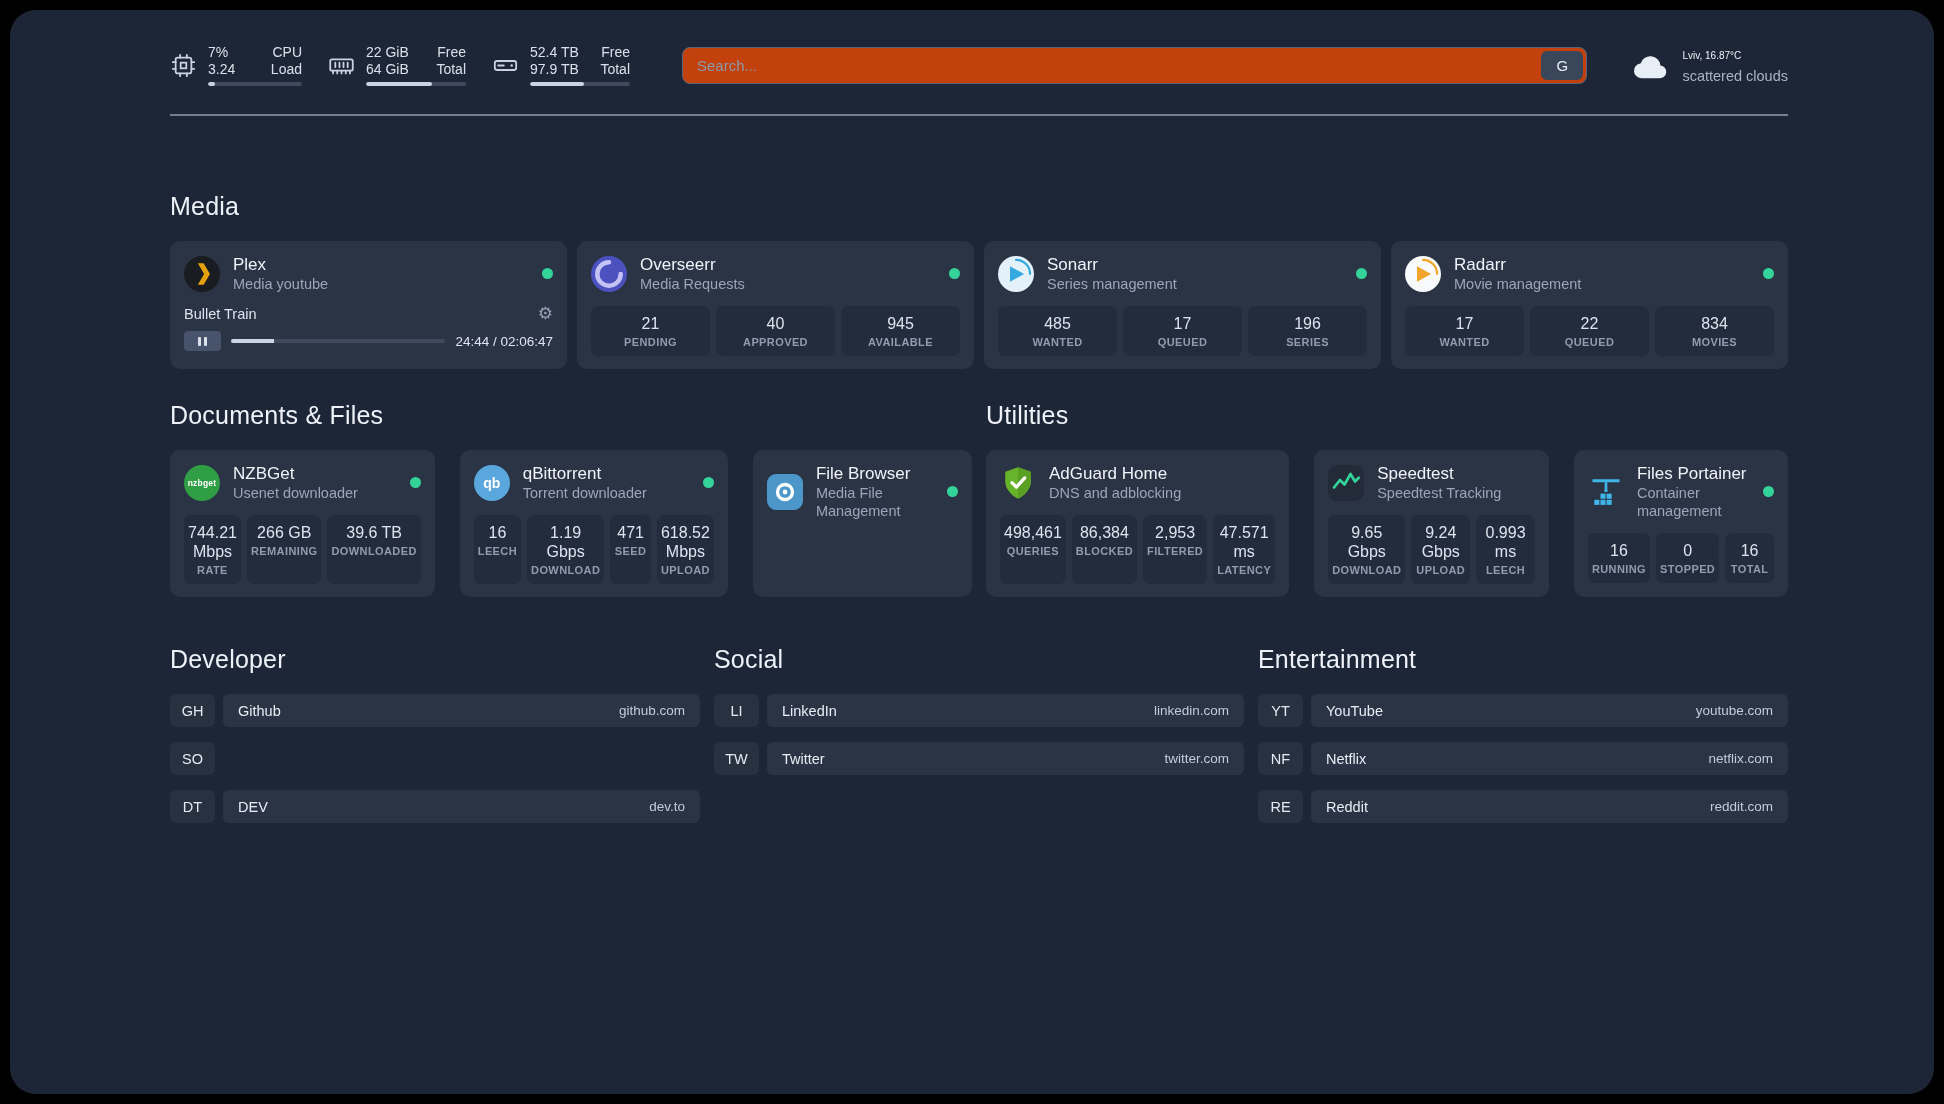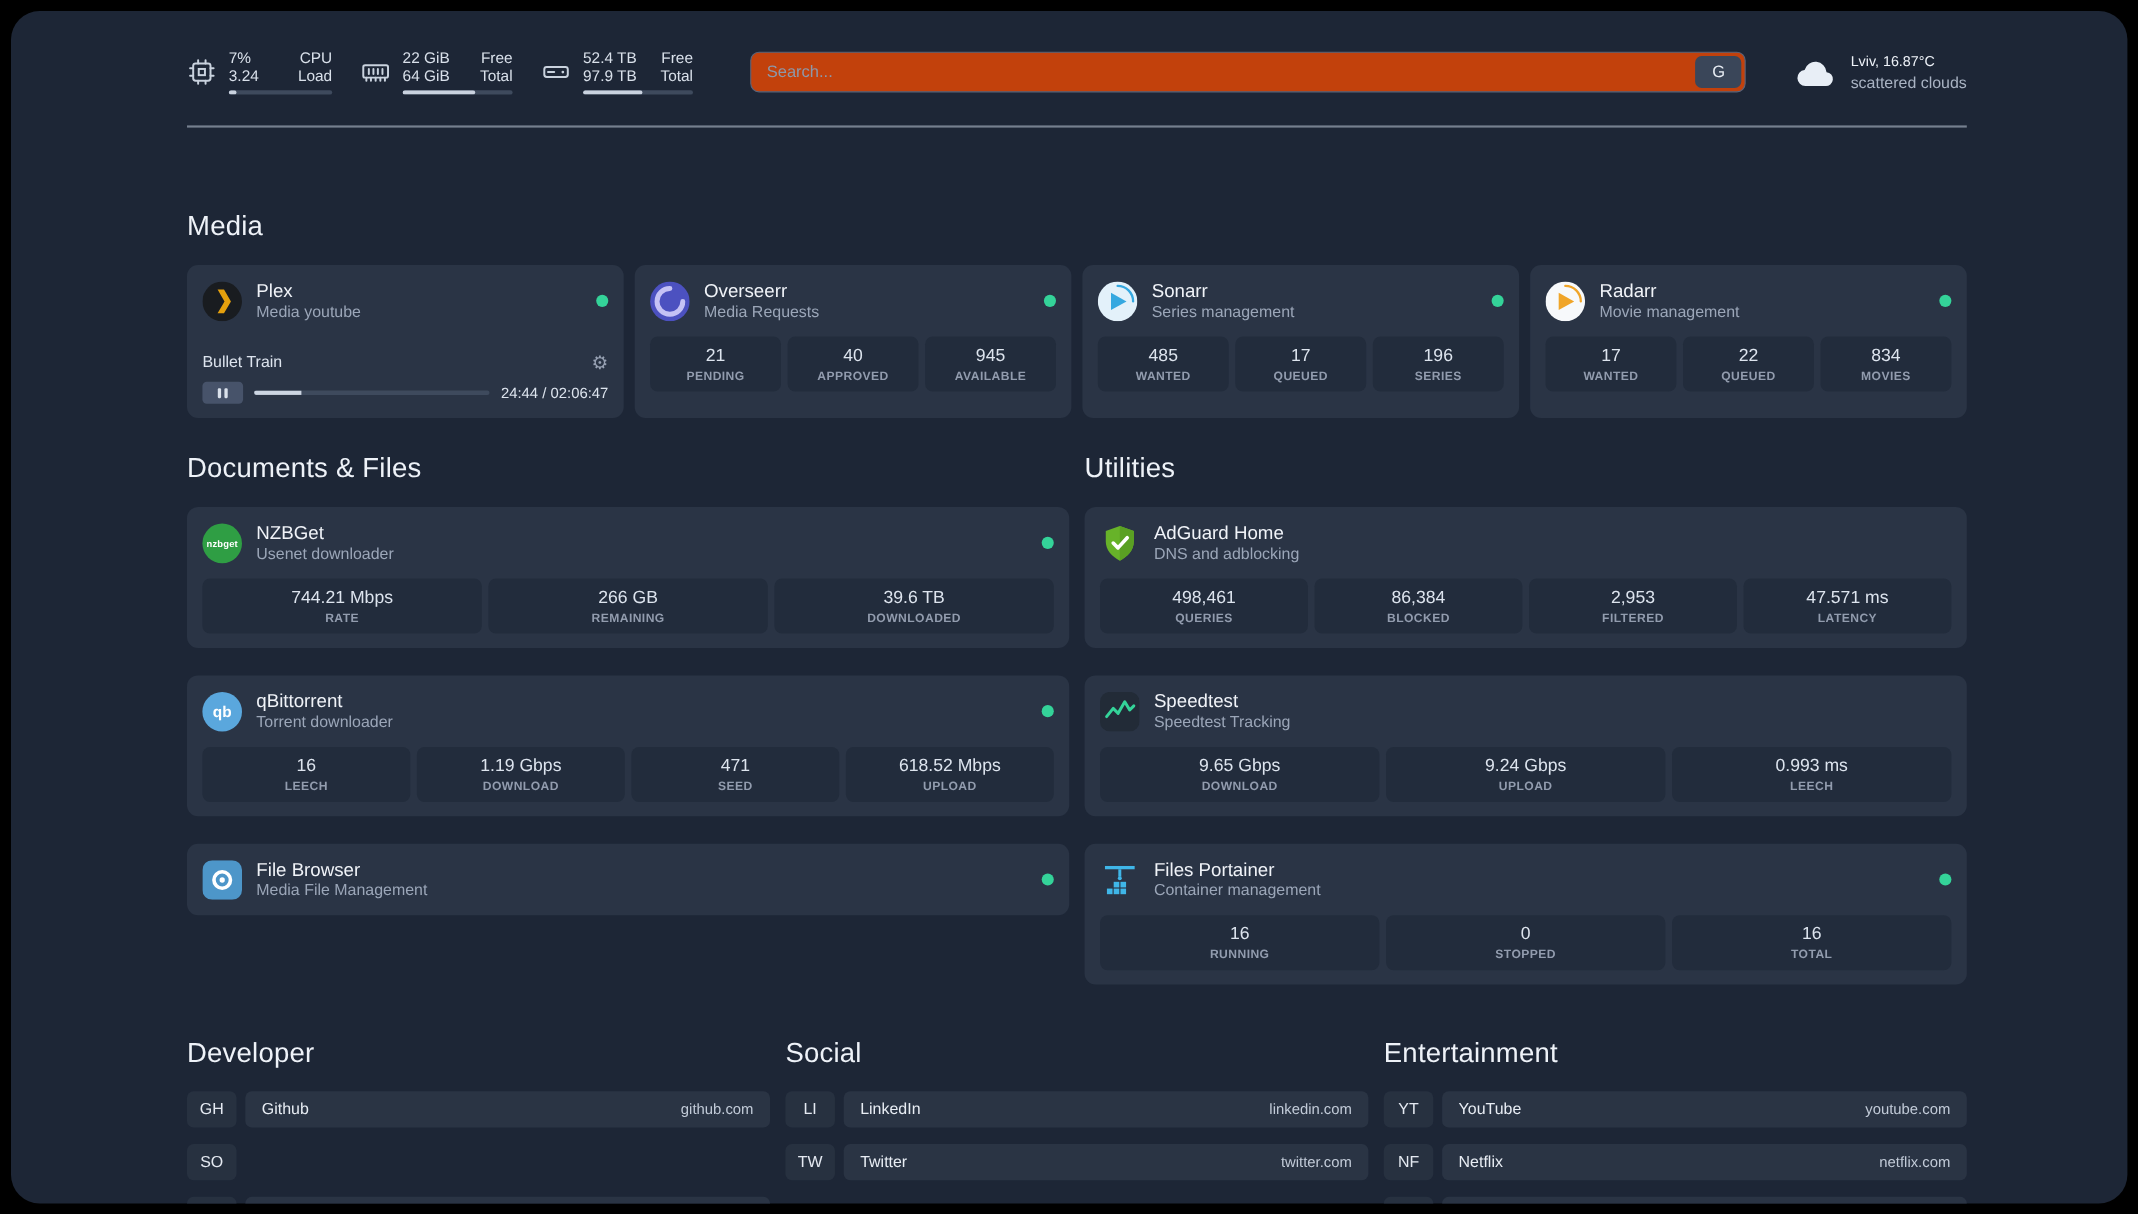--- a/index.html
+++ b/index.html
@@ -19,21 +19,21 @@
   .res-row{display:flex;justify-content:space-between;font-size:14px;line-height:17px;color:#d9e0ea}
   .res-track{height:4px;background:#3e4a5d;border-radius:2px;margin-top:4px;overflow:hidden}
   .res-fill{height:100%;background:#c9d2df;border-radius:2px}
   .search{flex:1;display:flex;align-items:center;height:37px;background:#c2410c;border:1.5px solid #59647a;border-radius:8px;margin:0 44px 0 26px}
   .search input{flex:1;background:transparent;border:none;outline:none;color:#dfe6ef;font-size:15px;padding:0 14px;font-family:inherit}
   .search input::placeholder{color:#8d98aa}
   .gbtn{width:42px;align-self:stretch;margin:3px;border-radius:6px;background:#3a4659;display:flex;align-items:center;justify-content:center;font-size:15px;color:#e8edf4;cursor:pointer}
   .weather{display:flex;align-items:center;gap:13px;cursor:pointer}
   .w-icon{width:38px;height:30px;display:flex}
   .w-icon svg{width:100%;height:100%}
-  .w-loc{font-size:13px;color:#eef2f8;line-height:19px}
+  .w-loc{font-size:10px;color:#eef2f8;line-height:19px}
   .w-cond{font-size:14.5px;color:#a9b3c3;line-height:18px;margin-top:2px}
 
   .divider{height:2px;background:rgba(190,200,215,.55);margin-top:20px}
 
   
   .section-title{font-size:25px;font-weight:500;color:#eef2f8;letter-spacing:.2px}
   .media-title{margin-top:76px}
   .media-grid{display:grid;grid-template-columns:repeat(4,1fr);gap:10px;margin-top:20px}
 
   .card{background:#2a3445;border-radius:10px;padding:13px 14px;cursor:pointer}
@@ -42,32 +42,32 @@
   .icon svg{width:100%;height:100%}
   .sname{font-size:17px;color:#f0f3f8;line-height:21px}
   .sdesc{font-size:14.5px;color:#9ba6b8;line-height:18px}
   .dot{width:11px;height:11px;border-radius:50%;background:#34d399;margin-left:auto;flex:none}
   .stats{display:flex;gap:6px;margin-top:13px}
   .stat{flex:1;background:#222c3c;border-radius:7px;padding:8px 4px 7px;text-align:center}
   .sv{font-size:16px;color:#dde4ee;line-height:19px}
   .sl{font-size:11px;font-weight:700;color:#929cae;line-height:13px;margin-top:3px;letter-spacing:.4px}
 
   
-  .player{margin-top:28px}
+  .player{margin-top:12px}
   .player-top{display:flex;align-items:center;justify-content:space-between;font-size:14.5px;color:#dde4ee}
   .gear{color:#97a1b3;font-size:17px;line-height:1;cursor:pointer}
   .player-bottom{display:flex;align-items:center;gap:10px;margin-top:9px;height:20px}
   .pause-btn{width:37px;height:20px;border-radius:4px;background:#47536a;display:flex;align-items:center;justify-content:center;gap:3px;flex:none;cursor:pointer}
   .pause-btn i{display:block;width:3px;height:9px;background:#dbe2ec;border-radius:1px}
   .ptrack{flex:1;height:4px;background:#3e4a5d;border-radius:2px;overflow:hidden}
   .pfill{height:100%;background:#ccd5e2}
   .ptime{font-size:13.5px;color:#dde4ee;flex:none}
 
   .two-col{display:grid;grid-template-columns:1fr 1fr;gap:14px;margin-top:32px}
-  .col-cards{display:flex;flex-direction:column;gap:25px;margin-top:20px}
+  .col-cards{display:flex;flex-direction:row;gap:25px;margin-top:20px}
 
   
   .bookmarks{display:grid;grid-template-columns:1fr 1fr 1fr;gap:14px;margin-top:48px}
   .bm-rows{display:flex;flex-direction:column;gap:15px;margin-top:20px}
   .bm-row{display:flex;gap:8px;height:33px;cursor:pointer}
   .bm-abbr{width:45px;background:#273140;border-radius:6px;display:flex;align-items:center;justify-content:center;font-size:14.5px;color:#e4e9f1;flex:none}
   .bm-pill{flex:1;background:#2a3444;border-radius:6px;display:flex;align-items:center;justify-content:space-between;padding:0 15px}
   .bm-name{font-size:14.5px;color:#e8edf4}
   .bm-url{font-size:13.5px;color:#c2cbd8}
 

